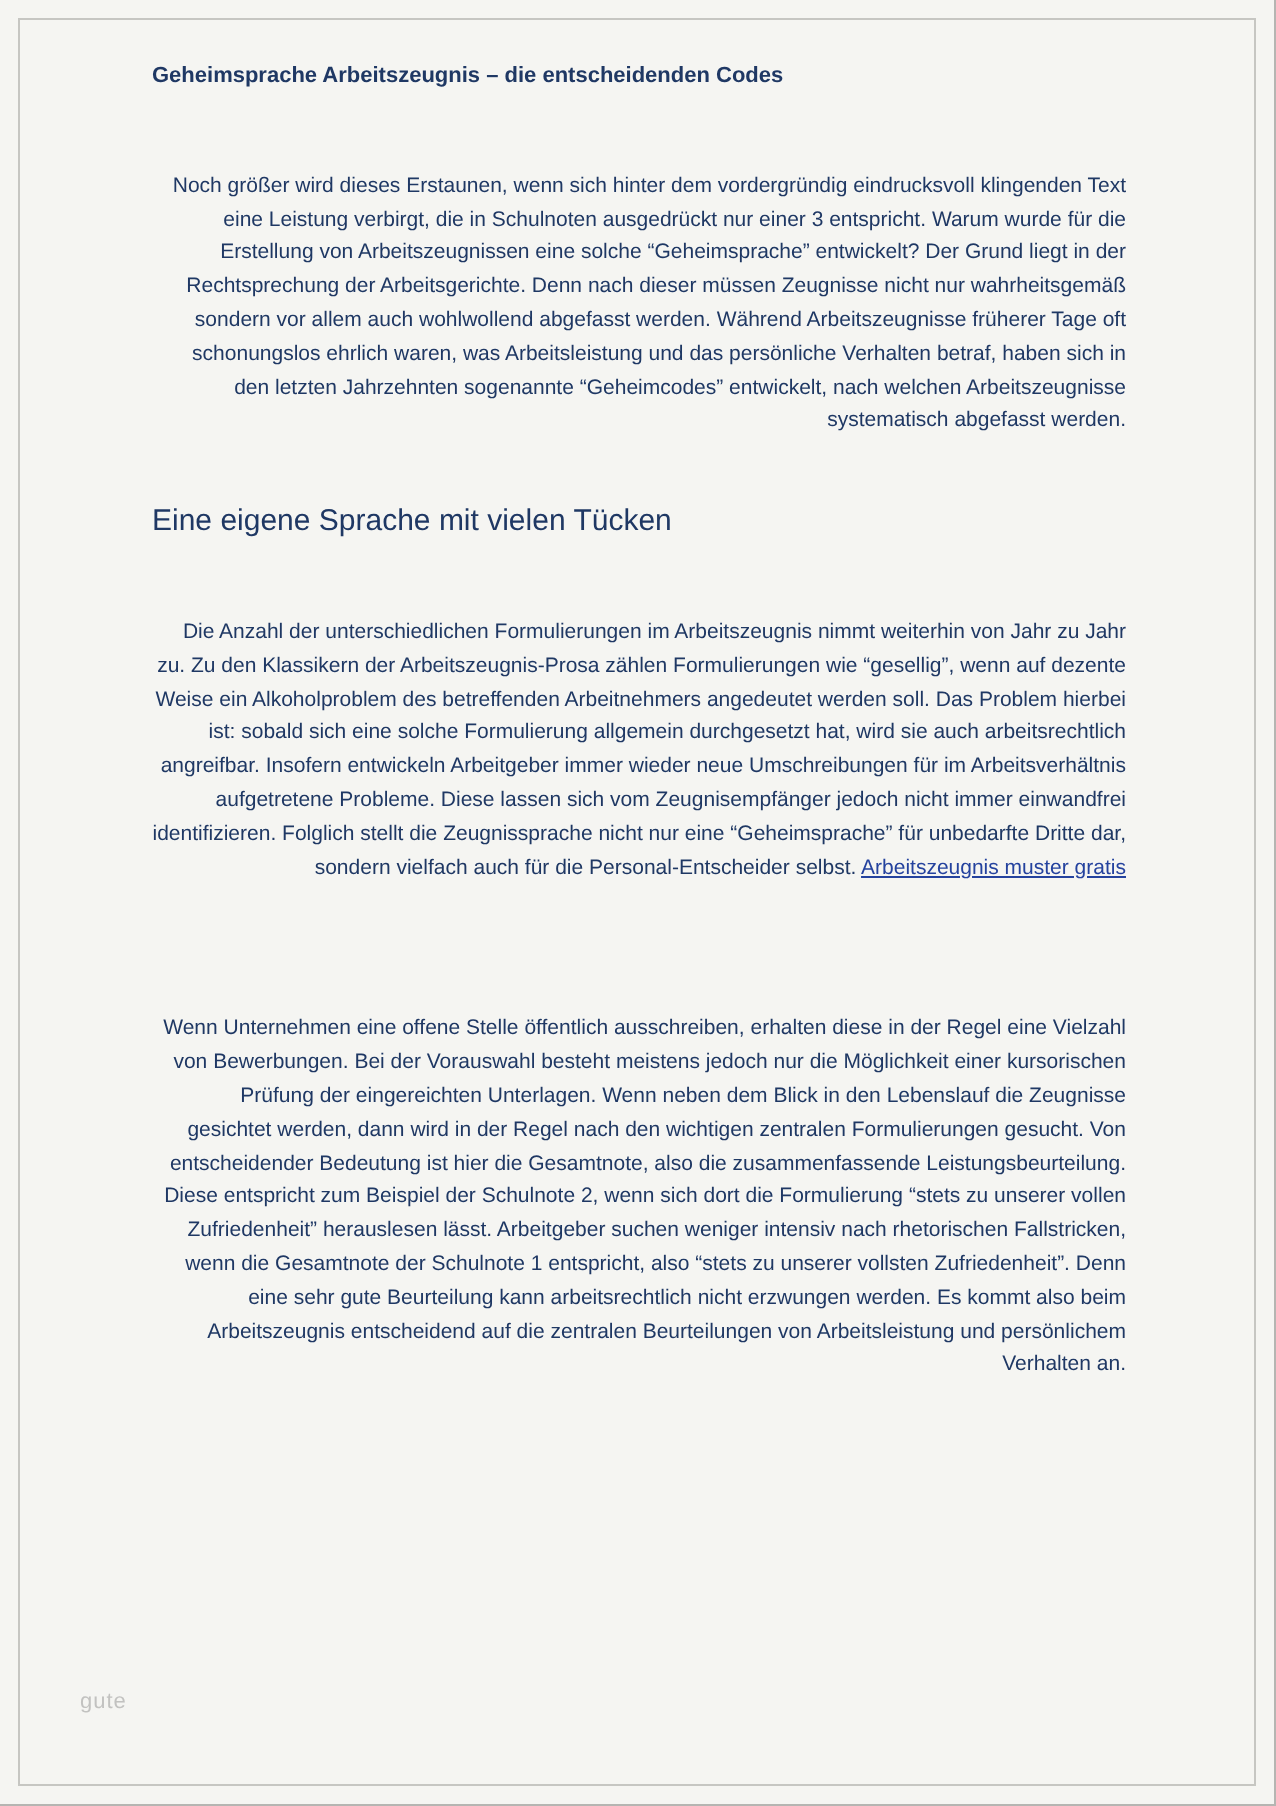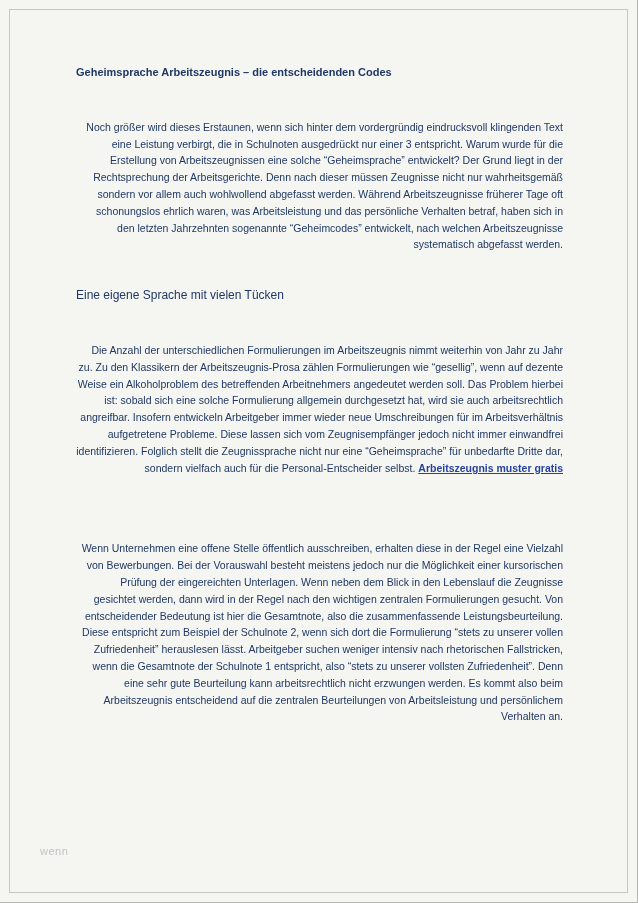--- a/index.html
+++ b/index.html
@@ -21,48 +21,48 @@
     position: absolute;
     left: 9px;
     top: 9px;
     right: 9px;
     bottom: 9px;
     border: 1px solid #c6c6c2;
     pointer-events: none;
   }
   .content {
     position: relative;
-    padding: 64px 75px 0 76px;
+    padding: 30px 75px 0 76px;
     width: 487px;
     color: #1f3864;
     font-size: 10.5px;
     line-height: 16.8px;
   }
   h1.doc-title {
     font-size: 11px;
     font-weight: bold;
     margin: 0 0 38px 0;
     line-height: 16.8px;
   }
   h2.doc-subheading {
-    font-size: 12px;
+    font-size: 15px;
     font-weight: normal;
     margin: 0 0 38px 0;
     line-height: 16.8px;
   }
   p.para {
     margin: 0 0 34px 0;
     text-align: right;
   }
   p.para.gap-xl {
     margin-bottom: 64px;
   }
   a.doc-link {
     color: #24429e;
-    font-weight: bold;
+    font-weight: normal;
     text-decoration: underline;
     cursor: pointer;
   }
   .footer-label {
     position: absolute;
     left: 40px;
     top: 845px;
     font-size: 11px;
     color: #c2c2c0;
     letter-spacing: 0.5px;
@@ -81,13 +81,13 @@
 
   <h2 class="doc-subheading">Eine eigene Sprache mit vielen Tücken</h2>
 
   <p class="para gap-xl"><span>Die Anzahl der unterschiedlichen Formulierungen im Arbeitszeugnis nimmt weiterhin von Jahr zu Jahr zu. Zu den Klassikern der Arbeitszeugnis-Prosa zählen Formulierungen wie “gesellig”, wenn auf dezente Weise ein Alkoholproblem des betreffenden Arbeitnehmers angedeutet werden soll. Das Problem hierbei ist: sobald sich eine solche Formulierung allgemein durchgesetzt hat, wird sie auch arbeitsrechtlich angreifbar. Insofern entwickeln Arbeitgeber immer wieder neue Umschreibungen für im Arbeitsverhältnis aufgetretene Probleme. Diese lassen sich vom Zeugnisempfänger jedoch nicht immer einwandfrei identifizieren. Folglich stellt die Zeugnissprache nicht nur eine “Geheimsprache” für unbedarfte Dritte dar, sondern vielfach auch für die Personal-Entscheider selbst.</span> <a href="#" class="doc-link">Arbeitszeugnis muster gratis</a></p>
 
 
   <p class="para">Wenn Unternehmen eine offene Stelle öffentlich ausschreiben, erhalten diese in der Regel eine Vielzahl von Bewerbungen. Bei der Vorauswahl besteht meistens jedoch nur die Möglichkeit einer kursorischen Prüfung der eingereichten Unterlagen. Wenn neben dem Blick in den Lebenslauf die Zeugnisse gesichtet werden, dann wird in der Regel nach den wichtigen zentralen Formulierungen gesucht. Von entscheidender Bedeutung ist hier die Gesamtnote, also die zusammenfassende Leistungsbeurteilung. Diese entspricht zum Beispiel der Schulnote 2, wenn sich dort die Formulierung “stets zu unserer vollen Zufriedenheit” herauslesen lässt. Arbeitgeber suchen weniger intensiv nach rhetorischen Fallstricken, wenn die Gesamtnote der Schulnote 1 entspricht, also “stets zu unserer vollsten Zufriedenheit”. Denn eine sehr gute Beurteilung kann arbeitsrechtlich nicht erzwungen werden. Es kommt also beim Arbeitszeugnis entscheidend auf die zentralen Beurteilungen von Arbeitsleistung und persönlichem Verhalten an.</p>
 
 </div>
 
-<div class="footer-label">wenn</div>
+<div class="footer-label">gute</div>
 
 </body></html>

